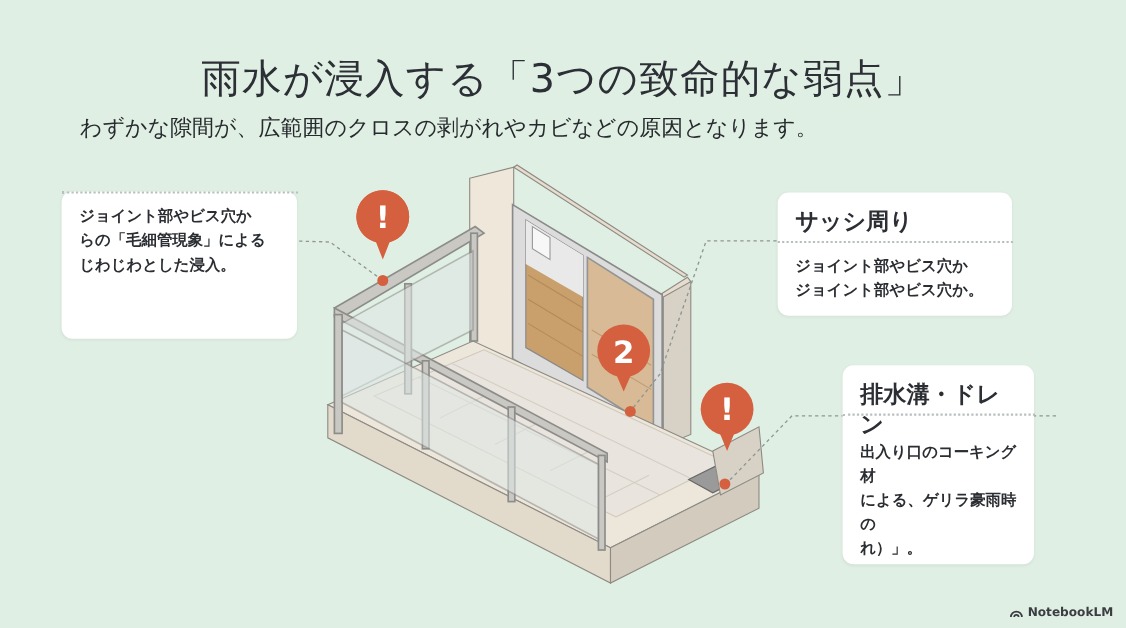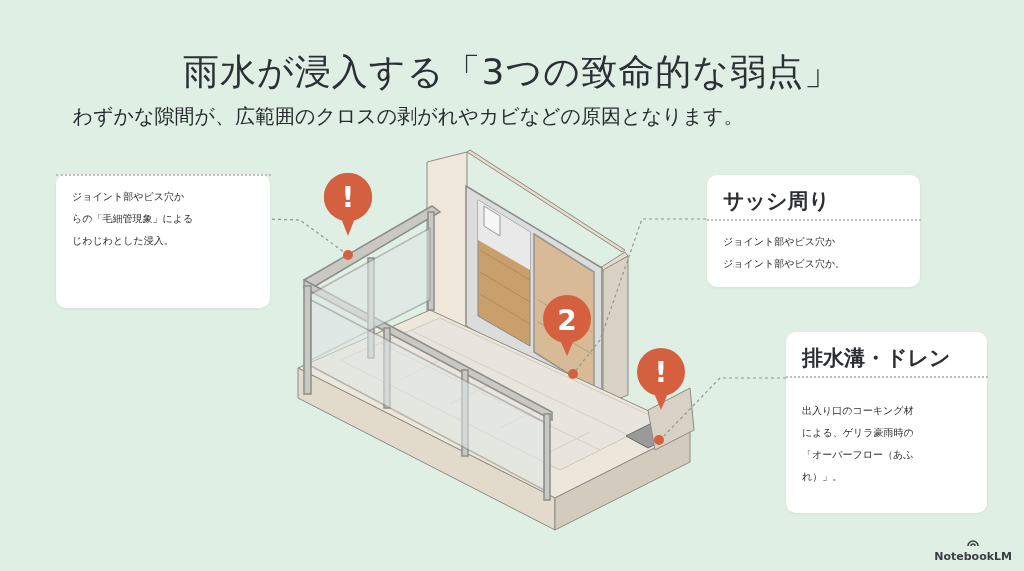--- a/index.html
+++ b/index.html
@@ -25,33 +25,33 @@
     box-shadow:0 1px 3px rgba(0,0,0,0.06);
   }
   .card .card-title {
     font-size:21px; font-weight:bold; color:#2b2e33;
     padding:12px 16px 0 16px; height:44px;
   }
   .card .card-sep {
     border-top:2px dotted #b9bfc0; margin:0 -1px 0 0;
   }
   .card .card-body {
-    font-size:10px; line-height:22px; color:#2a2d31; padding:10px 14px 0 16px;
+    font-size:14px; line-height:22px; color:#2a2d31; padding:10px 14px 0 16px;font-weight:bold;
   }
   #card-kasagi { left:56px; top:174px; width:214px; height:134px; }
   #card-sash { left:680px; top:175px; width:213px; height:112px;margin-left:27px; }
-  #card-drain { left:786px; top:332px; width:201px; height:181px; }
+  #card-drain { left:766px; top:332px; width:174px; height:181px; }
   #card-drain .card-body { padding-top:22px; }
   .marker-label {
     position:absolute; width:48px; text-align:center;
     color:#ffffff; font-weight:bold;
   }
   .brand {
     position:absolute; right:12px; bottom:8px; font-size:11px;
-    font-weight:bold; color:#3a3d42; display:flex; align-items:center; gap:4px;flex-direction:column;
+    font-weight:bold; color:#3a3d42; display:flex; align-items:center; gap:4px;
   }
   .brand-icon { width:12px; height:8px; }
 </style>
 </head>
 <body>
 
 <div class="title">雨水が浸入する「3つの致命的な弱点」</div>
 <div class="subtitle">わずかな隙間が、広範囲のクロスの剥がれやカビなどの原因となります。</div>
 
 <svg class="illustration" viewBox="0 0 1024 571" xmlns="http://www.w3.org/2000/svg">
@@ -151,21 +151,20 @@
     <div>ジョイント部やビス穴か。</div>
   </div>
 </div>
 
 <div class="card" id="card-drain">
   <div class="card-title">排水溝・ドレン</div>
   <div class="card-sep"></div>
   <div class="card-body">
     <div>出入り口のコーキング材</div>
     <div>による、ゲリラ豪雨時の</div>
-    <div>「オーバーフロー（あふ</div>
     <div>れ）」。</div>
   </div>
 </div>
 
 <div class="brand">
   <svg class="brand-icon" viewBox="0 0 12 8">
     <path d="M1,8 A5,5 0 0 1 11,8" fill="none" stroke="#3a3d42" stroke-width="1.6"></path>
     <path d="M4,8 A2,2 0 0 1 8,8" fill="none" stroke="#3a3d42" stroke-width="1.6"></path>
   </svg>
   <span>NotebookLM</span>

